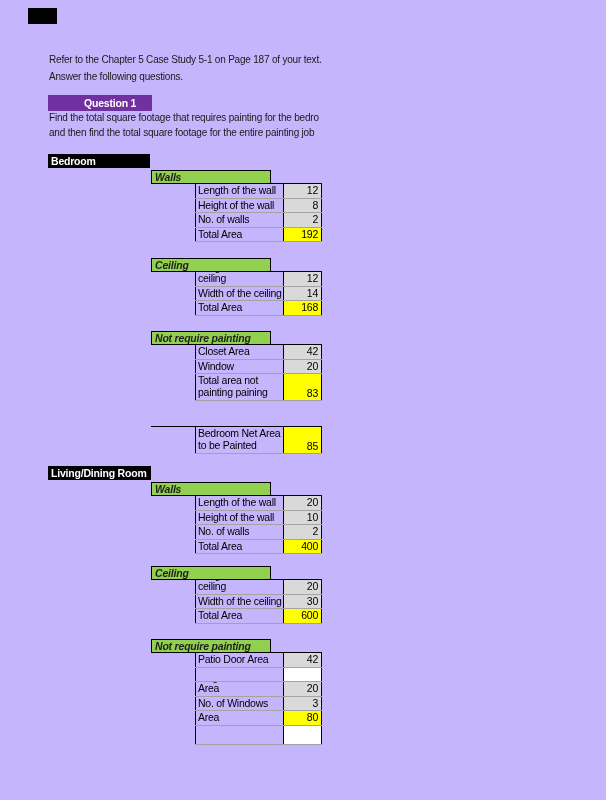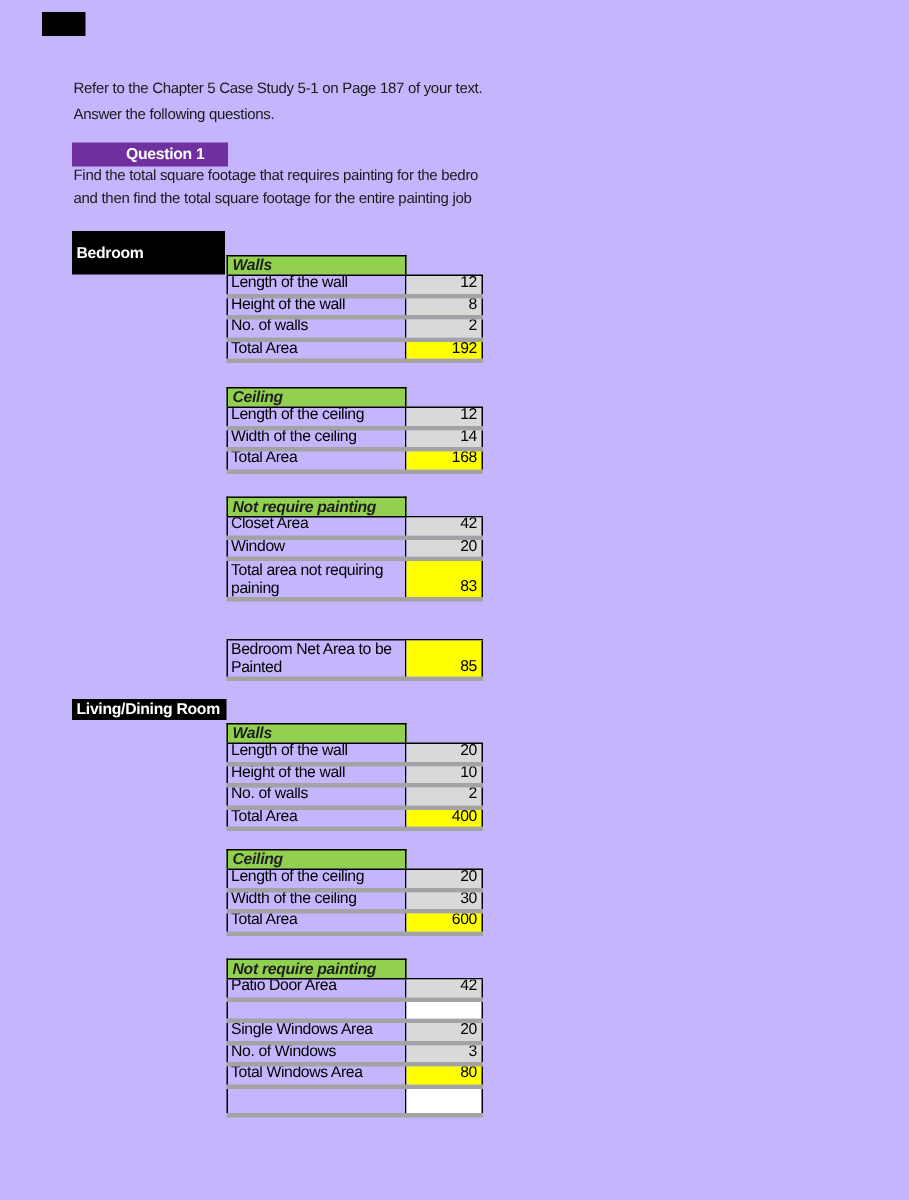--- a/index.html
+++ b/index.html
@@ -25,21 +25,21 @@
     position:absolute;color:#fff;font-weight:bold;font-size:10.5px;letter-spacing:-0.2px;
     display:flex;align-items:center;padding-left:3px;box-sizing:border-box;white-space:nowrap;
   }
   .tbl{position:absolute;}
   .tbl-header{
     width:120px;height:13px;border:1px solid #000;border-bottom:none;box-sizing:border-box;
     font-style:italic;font-weight:bold;font-size:10.5px;letter-spacing:-0.2px;
     display:flex;align-items:center;padding-left:3px;color:#1f1f1f;
   }
   .tbl-rows{border-top:1px solid #000;width:171px;box-sizing:border-box;}
-  .row{display:flex;height:14.5px;border-bottom:3px solid #a3a3a3;box-sizing:border-box;}
+  .row{display:flex;height:14.5px;border-bottom:1px solid #a3a3a3;box-sizing:border-box;margin-left:44px;}
   .row.tall{height:27px;}
   .row.empty-tall{height:19px;}
   .cell{
     box-sizing:border-box;display:flex;align-items:flex-end;padding-bottom:1px;
     font-size:10.5px;letter-spacing:-0.25px;line-height:11.5px;overflow:hidden;
   }
   .cell.label{
     width:120px;border-left:1px solid #000;border-right:1px solid #000;
     padding-left:2px;padding-right:1px;
   }
@@ -52,21 +52,21 @@
 </head>
 <body>
 
 <div class="page" id="sheet">
   <div class="abs corner-mark"></div>
   <div class="abs bodytext" id="intro1">Refer to the Chapter 5 Case Study 5-1 on Page 187 of your text.</div>
   <div class="abs bodytext" id="intro2">Answer the following questions.</div>
   <div class="abs banner" style="background: rgb(112, 48, 160); padding-left: 36px;">Question 1</div>
   <div class="abs bodytext" id="qline1">Find the total square footage that requires painting for the bedro</div>
   <div class="abs bodytext" id="qline2">and then find the total square footage for the entire painting job</div>
-<div class="section-bar" style="left: 48px; top: 154px; width: 102px; height: 29px; background: rgb(0, 0, 0);">Bedroom</div>
+<div class="section-bar" style="left: 48px; top: 154px; width: 102px; height: 14px; background: rgb(0, 0, 0);">Bedroom</div>
     <div class="tbl" style="left: 151px; top: 170px;">
       <div class="tbl-header" style="background: rgb(146, 208, 80);">Walls</div>
       <div class="tbl-rows">
         <div class="row">
           <div class="cell label">Length of the wall</div>
           <div class="cell value fill-gray">12</div>
         </div>
         <div class="row">
           <div class="cell label">Height of the wall</div>
           <div class="cell value fill-gray">8</div>
@@ -103,21 +103,21 @@
       <div class="tbl-rows">
         <div class="row">
           <div class="cell label">Closet Area</div>
           <div class="cell value fill-gray">42</div>
         </div>
         <div class="row">
           <div class="cell label">Window</div>
           <div class="cell value fill-gray">20</div>
         </div>
         <div class="row tall">
-          <div class="cell label">Total area not requiring paining</div>
+          <div class="cell label">Total area not painting paining</div>
           <div class="cell value fill-yellow">83</div>
         </div>
       </div>
     </div>
     <div class="tbl" style="left: 151px; top: 426px;">
       <div class="tbl-rows">
         <div class="row tall">
           <div class="cell label">Bedroom Net Area to be Painted</div>
           <div class="cell value fill-yellow">85</div>
         </div>

